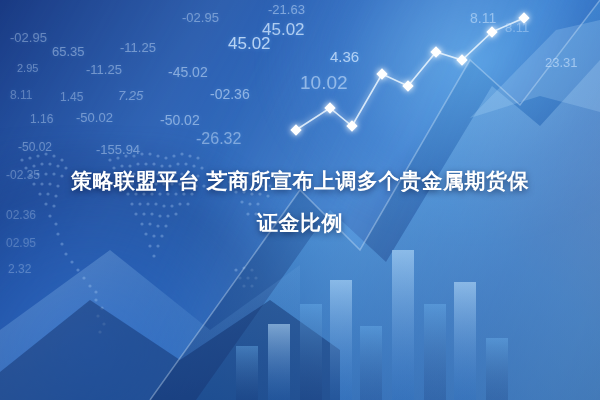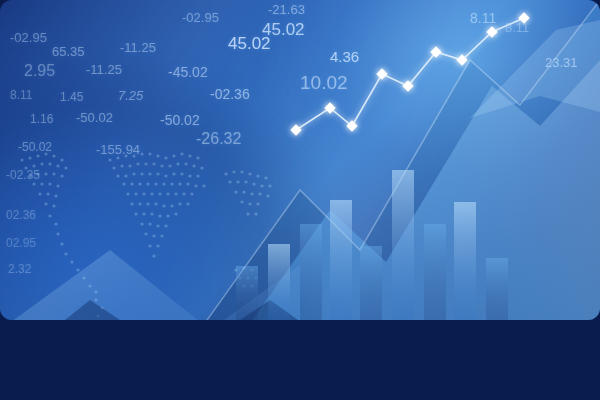--- a/index.html
+++ b/index.html
@@ -3,25 +3,24 @@
 <meta charset="utf-8">
 <style>
   html, body {
     margin: 0;
     padding: 0;
     background: #0a1b4d;
   }
   .stage {
     position: relative;
     width: 600px;
-    height: 320px;
+    height: 400px;
     overflow: hidden;
     background: linear-gradient(135deg, #15357f 0%, #1b50a8 28%, #2a6fc4 55%, #1a3f8f 78%, #112a66 100%);
     font-family: "Liberation Sans", sans-serif;
-    border-radius: 12px;
   }
 
   
   .beam {
     position: absolute;
     transform-origin: center;
     pointer-events: none;
   }
   .beam1 {
     left: -120px; top: -180px;
@@ -370,32 +369,36 @@
       <div class="num" style="left: 182px; top: 10px; font-size: 13px; opacity: 0.45;">-02.95</div>
       <div class="num" style="left: 228px; top: 34px; font-size: 17px; opacity: 0.85;">45.02</div>
       <div class="num" style="left: 330px; top: 48px; font-size: 15px; opacity: 0.8;">4.36</div>
       <div class="num" style="left: 120px; top: 40px; font-size: 13px; opacity: 0.45;">-11.25</div>
       <div class="num" style="left: 52px; top: 44px; font-size: 13px; opacity: 0.45;">65.35</div>
       <div class="num" style="left: 10px; top: 30px; font-size: 13px; opacity: 0.4;">-02.95</div>
       <div class="num" style="left: 545px; top: 55px; font-size: 13px; opacity: 0.6;">23.31</div>
       <div class="num" style="left: 505px; top: 20px; font-size: 13px; opacity: 0.4;">8.11</div>
       <div class="num" style="left: 168px; top: 64px; font-size: 14px; opacity: 0.55;">-45.02</div>
       <div class="num" style="left: 86px; top: 62px; font-size: 13px; opacity: 0.45;">-11.25</div>
-      <div class="num" style="left: 24px; top: 62px; font-size: 16px; opacity: 0.4; text-align: center;">2.95</div>
+      <div class="num" style="left: 17px; top: 62px; font-size: 11px; opacity: 0.4; text-align: center;">2.95</div>
       <div class="num" style="left: 210px; top: 86px; font-size: 14px; opacity: 0.6;">-02.36</div>
       <div class="num" style="left: 118px; top: 88px; font-size: 13px; opacity: 0.45; font-style: italic;">7.25</div>
       <div class="num" style="left: 60px; top: 90px; font-size: 12px; opacity: 0.4;">1.45</div>
       <div class="num" style="left: 300px; top: 72px; font-size: 19px; opacity: 0.6;">10.02</div>
       <div class="num" style="left: 160px; top: 112px; font-size: 14px; opacity: 0.55;">-50.02</div>
       <div class="num" style="left: 76px; top: 110px; font-size: 13px; opacity: 0.45;">-50.02</div>
       <div class="num" style="left: 30px; top: 112px; font-size: 12px; opacity: 0.4;">1.16</div>
       <div class="num" style="left: 10px; top: 88px; font-size: 12px; opacity: 0.35;">8.11</div>
       <div class="num" style="left: 196px; top: 130px; font-size: 16px; opacity: 0.5;">-26.32</div>
       <div class="num" style="left: 96px; top: 142px; font-size: 13px; opacity: 0.45;">-155.94</div>
       <div class="num" style="left: 18px; top: 140px; font-size: 12px; opacity: 0.4;">-50.02</div>
       <div class="num" style="left: 6px; top: 168px; font-size: 12px; opacity: 0.35;">-02.35</div>
       <div class="num" style="left: 6px; top: 208px; font-size: 12px; opacity: 0.3;">02.36</div>
       <div class="num" style="left: 8px; top: 262px; font-size: 12px; opacity: 0.3;">2.32</div>
       <div class="num" style="left: 6px; top: 236px; font-size: 12px; opacity: 0.28;">02.95</div>
     </div>
 
+  <div class="headline">
+    <span class="l1">策略联盟平台 芝商所宣布上调多个贵金属期货保</span>
+    <span class="l2">证金比例</span>
+  </div>
 
 </div>
 
 </body></html>

